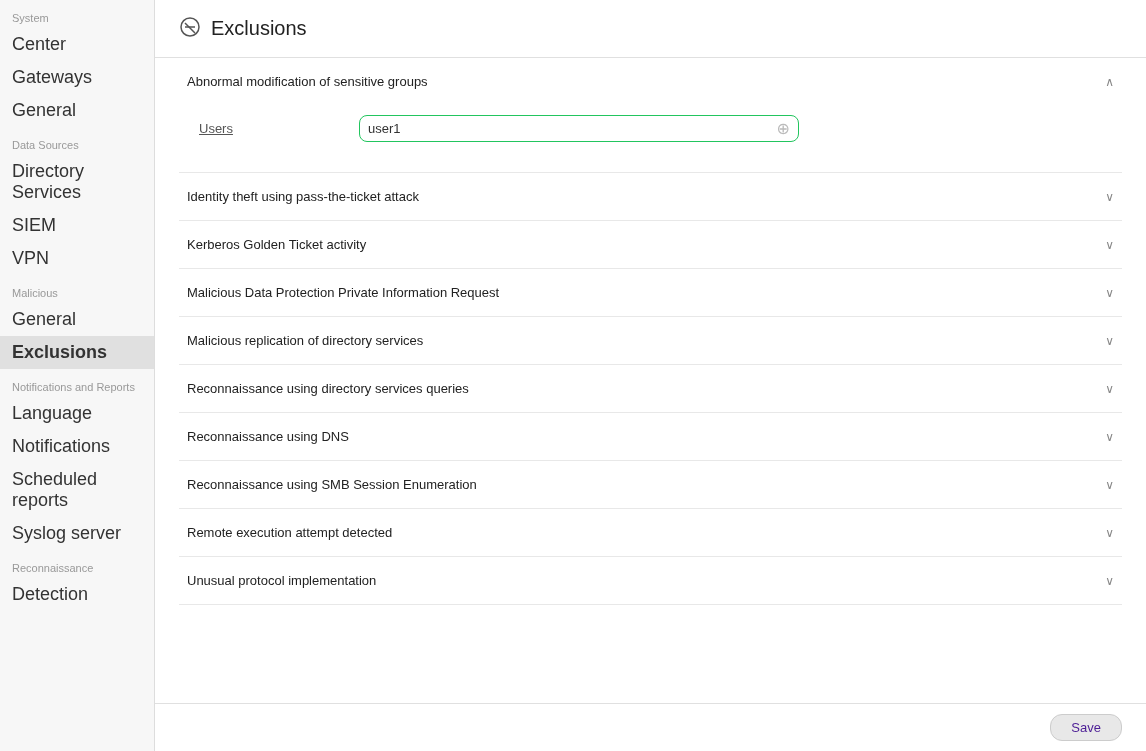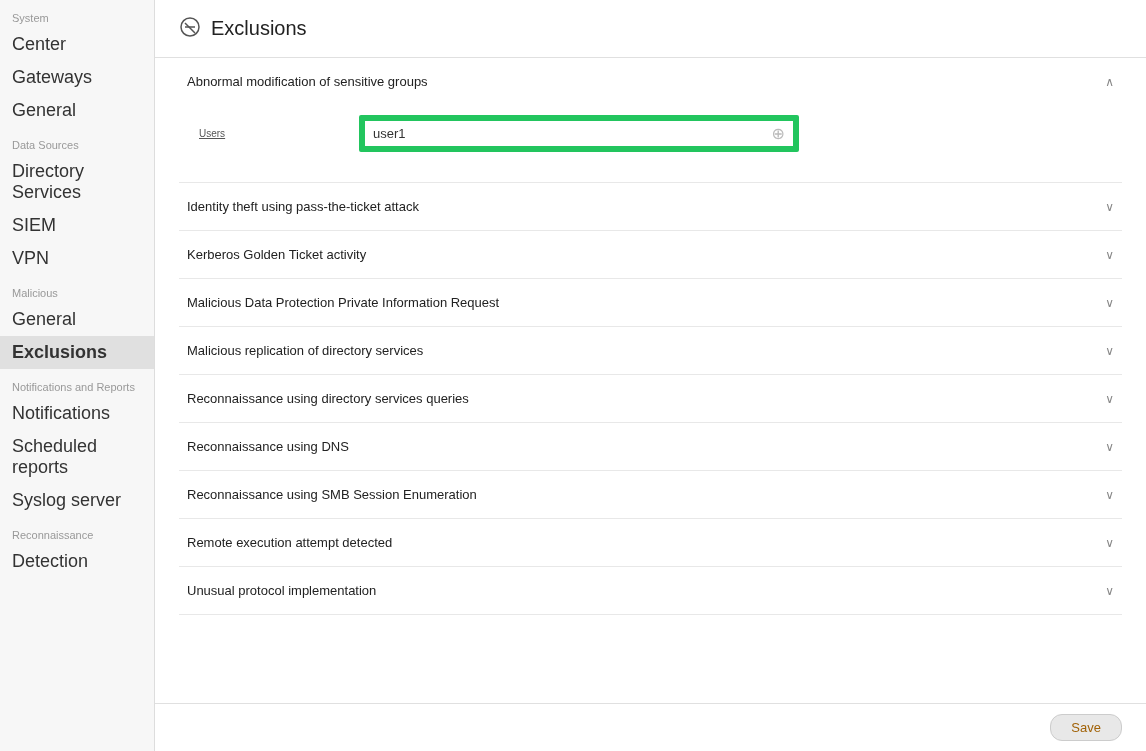--- a/index.html
+++ b/index.html
@@ -90,30 +90,30 @@
       background: #fff;
     }
     .field-row {
       display: flex;
       align-items: center;
       margin-bottom: 10px;
     }
     .field-label {
       width: 160px;
       color: #555;
-      font-size: 10px;
+      font-size: 13px;
       text-decoration: underline;
     }
     .field-input-wrap {
       flex: 1;
       max-width: 440px;
       display: flex;
       align-items: center;
-      border: 6px solid #22c55e;
-      border-radius: 2px;
+      border: 1px solid #22c55e;
+      border-radius: 8px;
       background: #fff;
       padding: 0 8px;
     }
     .field-input {
       flex: 1;
       border: none;
       outline: none;
       font-size: 13px;
       color: #333;
       padding: 5px 0;
@@ -134,21 +134,21 @@
       width: calc(100% - 155px);
       background: #fff;
       border-top: 1px solid #e0e0e0;
       padding: 10px 24px;
       display: flex;
       justify-content: flex-end;
     }
     .save-button {
       background: #e8e8e8;
       border: 1px solid #ccc;
-      color: #a16207;
+      color: #4c1d95;
       padding: 5px 20px;
       font-size: 13px;
       cursor: not-allowed;
       border-radius: 12px;
     }
   </style>
 </head>
 <body>
 
 <nav class="sidebar">
@@ -157,20 +157,21 @@
     <div class="sidebar-item">Gateways</div>
     <div class="sidebar-item">General</div>
     <div class="sidebar-section-label">Data Sources</div>
     <div class="sidebar-item">Directory Services</div>
     <div class="sidebar-item">SIEM</div>
     <div class="sidebar-item">VPN</div>
     <div class="sidebar-section-label">Malicious</div>
     <div class="sidebar-item">General</div>
     <div class="sidebar-item active">Exclusions</div>
     <div class="sidebar-section-label">Notifications and Reports</div>
+    <div class="sidebar-item">Language</div>
     <div class="sidebar-item">Notifications</div>
     <div class="sidebar-item">Scheduled reports</div>
     <div class="sidebar-item">Syslog server</div>
     <div class="sidebar-section-label">Reconnaissance</div>
     <div class="sidebar-item">Detection</div>
   </nav>
 
 <div class="main">
   <div class="page-header">
     <span class="page-header-icon">

